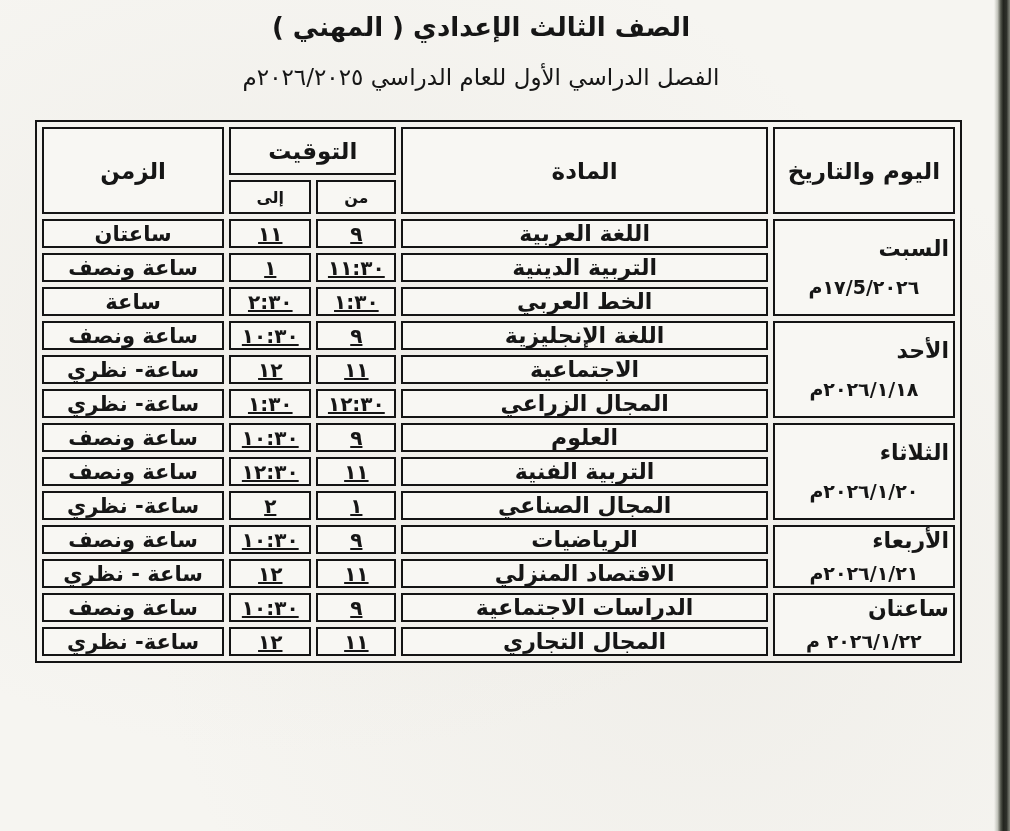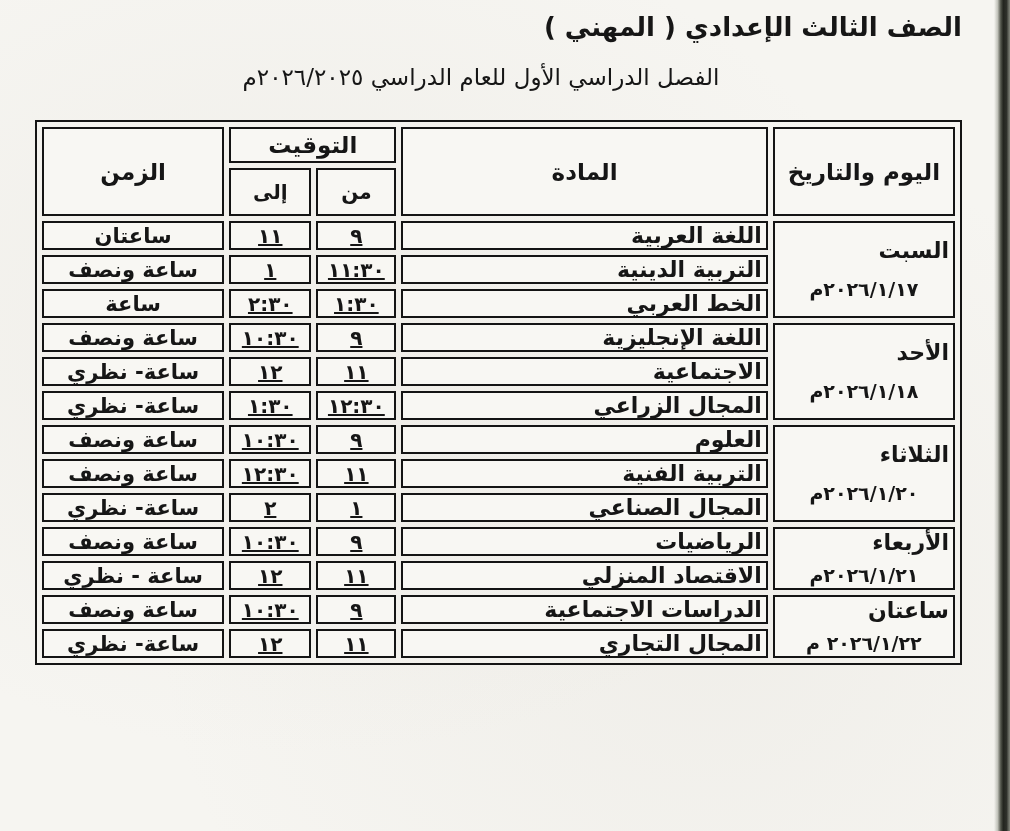--- a/index.html
+++ b/index.html
@@ -15,21 +15,21 @@
   
   body::before {
     content: ""; position: absolute; inset: 0;
     background: radial-gradient(ellipse at 30% 40%, rgba(210,205,195,0.18), transparent 60%),
                 radial-gradient(ellipse at 70% 75%, rgba(205,200,190,0.15), transparent 55%);
     pointer-events: none;
   }
   .titles { position: absolute; top: 0; left: 0; width: 962px; direction: rtl; }
   .title-line1 {
     position: absolute; top: 12px; left: 0; width: 100%;
-    font-size: 26px; font-weight: bold;
+    text-align: center; font-size: 26px; font-weight: bold;
     letter-spacing: 0.5px;
   }
   .title-line2 {
     position: absolute; top: 64px; left: 0; width: 100%;
     text-align: center; font-size: 23px; font-weight: normal;
   }
   table.schedule {
     position: absolute; top: 120px; left: 35px;
     width: 927px;
     direction: rtl;
@@ -46,24 +46,24 @@
   td {
     border: 2px solid #141414;
     background: #f8f7f3;
     text-align: center;
     vertical-align: middle;
     font-weight: bold;
     padding: 0 4px;
     overflow: hidden;
   }
   .h-cell   { font-size: 23px; }
-  .h-sub    { height: 48px; font-size: 20px; }
-  .h-timing { height: 36px; }
+  .h-sub    { height: 34px; font-size: 16px; }
+  .h-timing { height: 48px; }
   .b-row td { height: 24px; }
-  .subject-cell  { font-size: 22px; text-align: right; }
+  .subject-cell  { font-size: 22px; }
   .time-cell     { font-size: 20px; text-decoration: underline; }
   .duration-cell { font-size: 21px; }
   .day-cell .day-name { font-size: 22px; line-height: 1.1; text-align: right; }
   .day-cell .day-date { font-size: 19px; margin-top: 16px; line-height: 1.1; }
   .day-cell.short .day-date { margin-top: 10px; text-align: center; }
   
   .page-edge {
     position: absolute; top: 0; right: 0;
     width: 16px; height: 831px;
     background: linear-gradient(to right,
@@ -100,21 +100,21 @@
       <td rowspan="2" class="h-cell">الزمن</td>
     </tr>
     <tr>
       <td class="h-cell h-sub">من</td>
       <td class="h-cell h-sub">إلى</td>
     </tr>
 
     <tr class="b-row">
       <td rowspan="3" class="day-cell">
         <div class="day-name">السبت</div>
-        <div class="day-date">٢٠٢٦/١/١٧م</div>
+        <div class="day-date">٢٠٢٦/5/١٧م</div>
       </td>
       <td class="subject-cell">اللغة العربية</td>
       <td class="time-cell">٩</td>
       <td class="time-cell">١١</td>
       <td class="duration-cell">ساعتان</td>
     </tr>
     <tr class="b-row">
       <td class="subject-cell">التربية الدينية</td>
       <td class="time-cell">١١:٣٠</td>
       <td class="time-cell">١</td>

